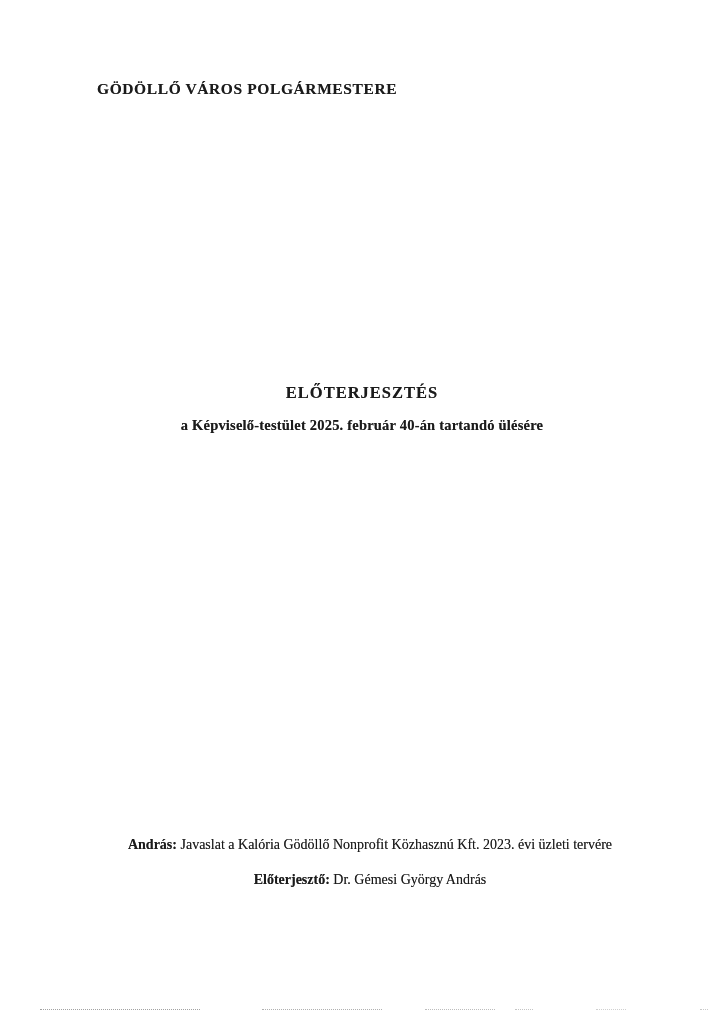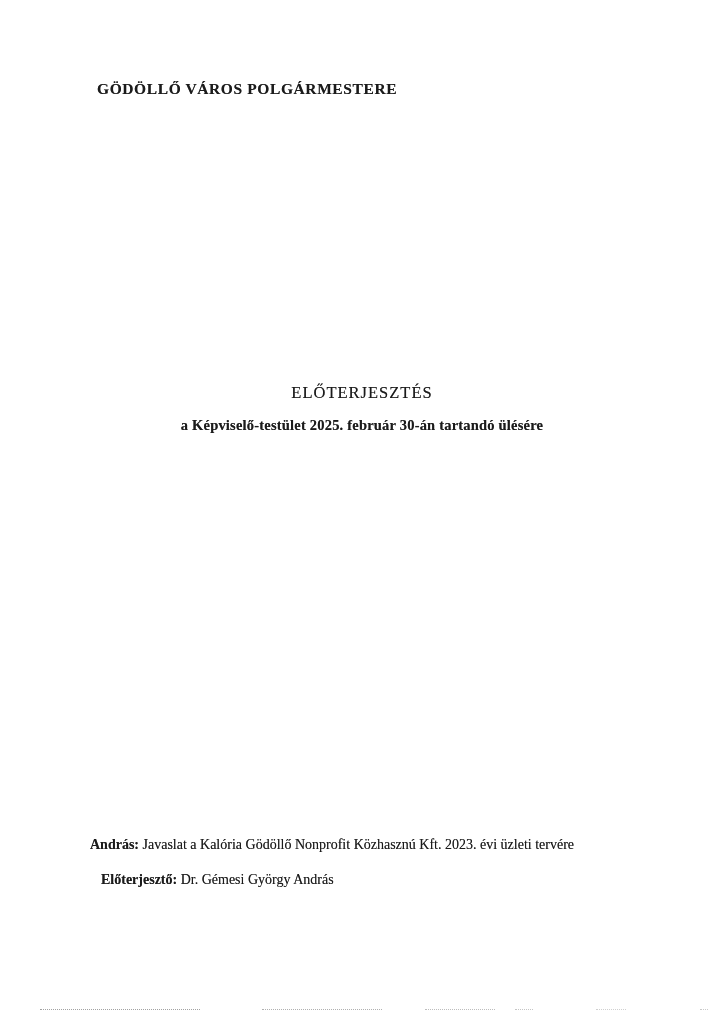--- a/index.html
+++ b/index.html
@@ -13,20 +13,21 @@
     height: 1024px;
     margin: 0 auto;
     background: #ffffff;
     overflow: hidden;
     font-family: "Liberation Serif", "DejaVu Serif", serif;
     color: #1b1b1b;
   }
   
   .page .ink {
     text-shadow: 0 0 0.5px rgba(20,20,20,0.55);
+    text-align: center;
     -webkit-font-smoothing: antialiased;
   }
 
   .doc-header {
     position: absolute;
     top: 80px;
     left: 97px;
     font-size: 15.5px;
     font-weight: bold;
     letter-spacing: 0.6px;
@@ -35,21 +36,21 @@
 
   .title-block {
     position: absolute;
     top: 383px;
     left: 0;
     width: 100%;
     text-align: center;
   }
   .doc-title {
     font-size: 16.5px;
-    font-weight: normal;
+    font-weight: bold;
     letter-spacing: 1px;
     margin: 0 0 14px 0;
   }
   .doc-subtitle {
     font-size: 14.5px;
     font-weight: bold;
     letter-spacing: 0.2px;
     margin: 0;
   }
 
@@ -91,21 +92,21 @@
 </style>
 </head>
 <body>
 
 <div class="page">
 
   <div class="doc-header ink">GÖDÖLLŐ VÁROS POLGÁRMESTERE</div>
 
   <div class="title-block">
     <div class="doc-title ink">ELŐTERJESZTÉS</div>
-    <div class="doc-subtitle ink">a Képviselő-testület 2025. február 30-án tartandó ülésére</div>
+    <div class="doc-subtitle ink">a Képviselő-testület 2025. február 40-án tartandó ülésére</div>
   </div>
 
   <div class="bottom-block">
     <p class="line-subject ink">
       <span class="lbl">András:</span>
       <span class="val">Javaslat a Kalória Gödöllő Nonprofit Közhasznú Kft. 2023. évi üzleti tervére</span>
     </p>
     <p class="line-presenter ink">
       <span class="lbl">Előterjesztő:</span>
       <span class="val">Dr. Gémesi György András</span>

